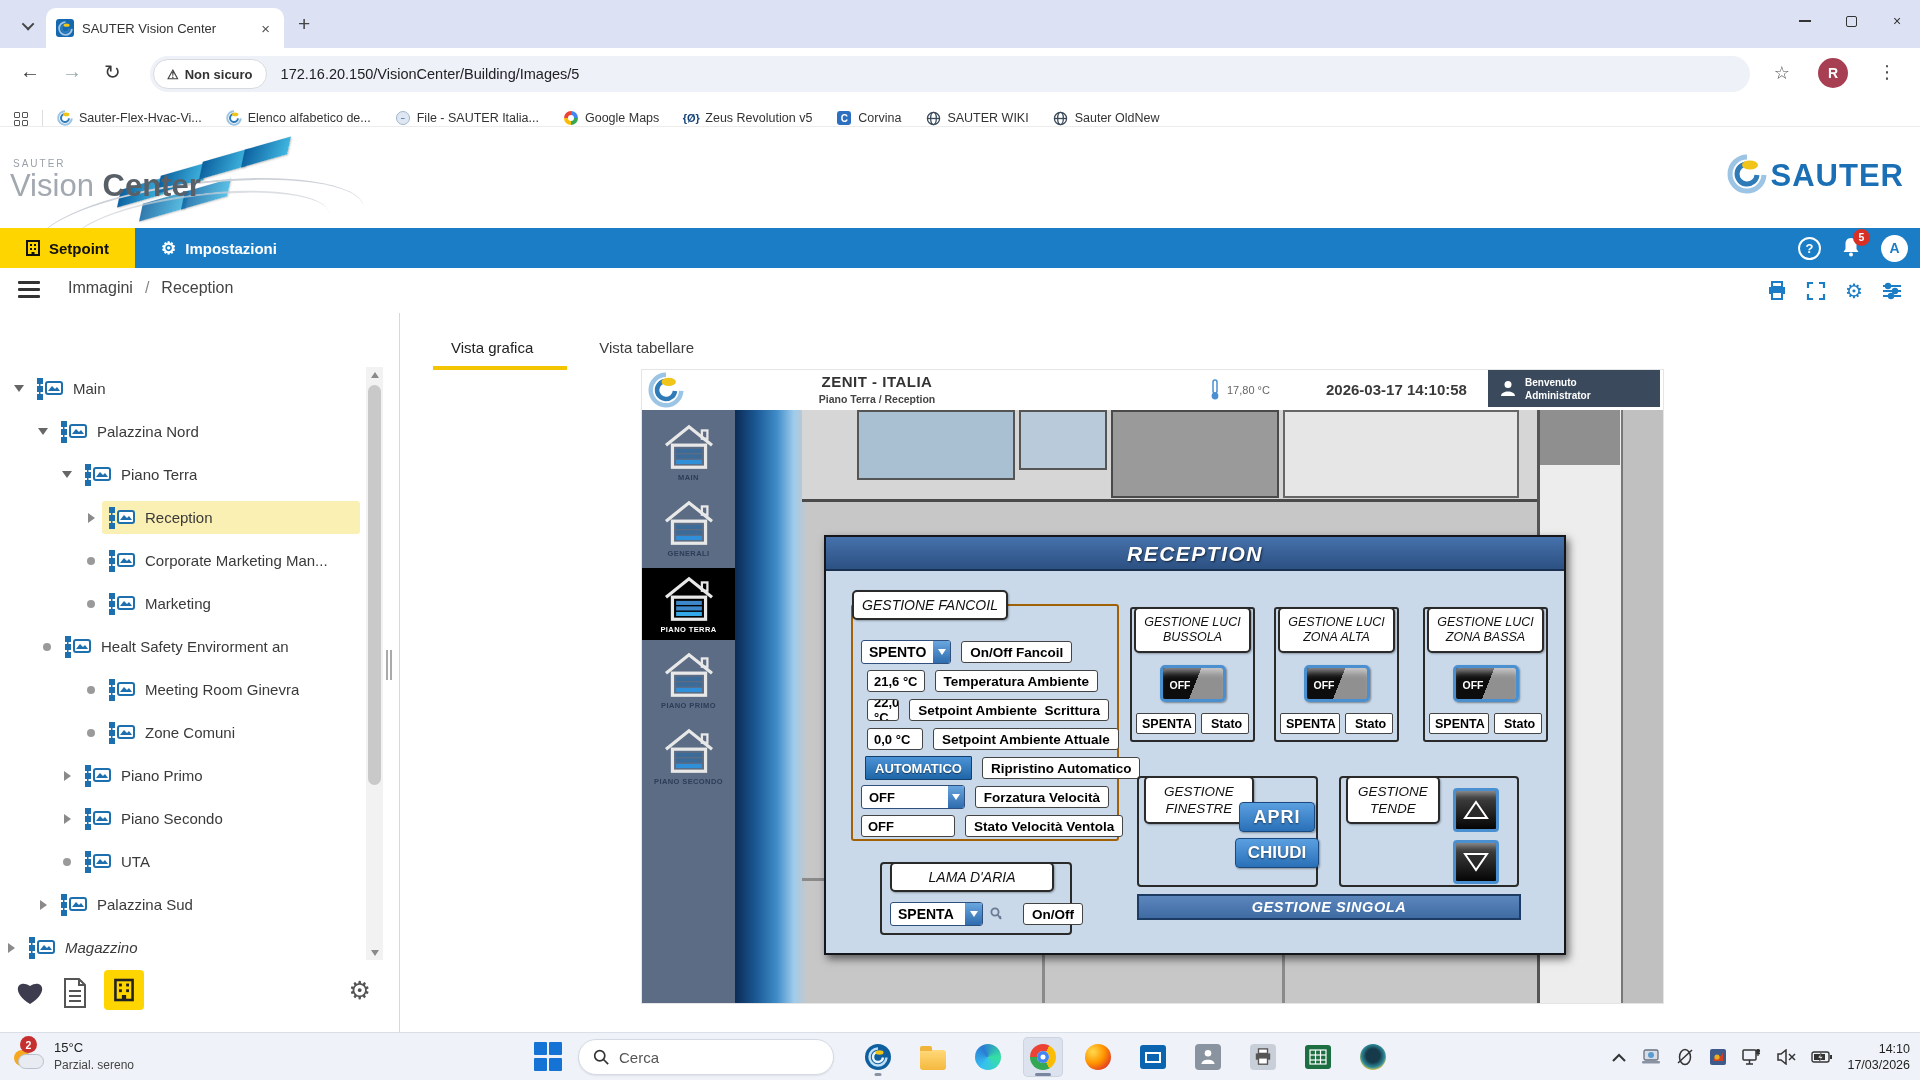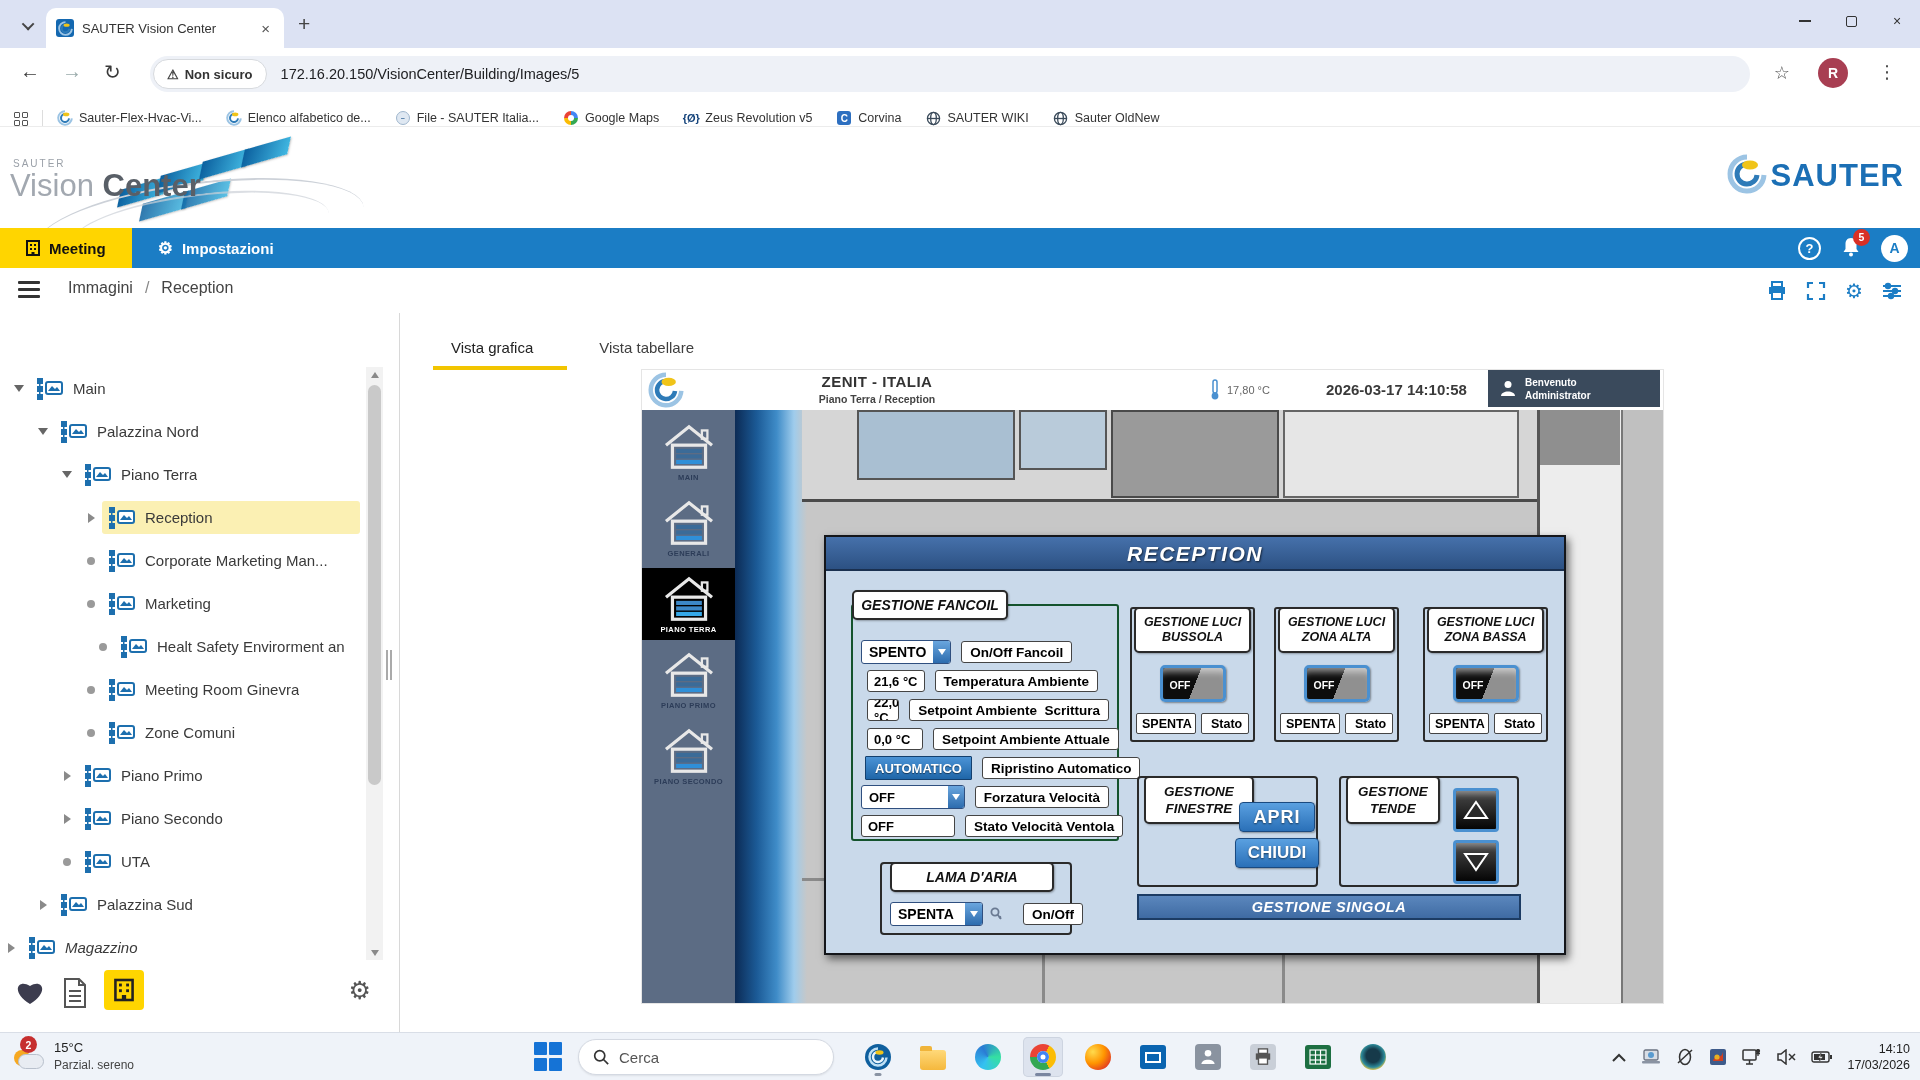--- a/index.html
+++ b/index.html
@@ -145,23 +145,23 @@
   .fp-corr{left:895px;top:0;width:86px;height:593px;background:#ededed;border-left:3px solid #555;border-right:2px solid #777;}
   .fp-corrdark{left:898px;top:0;width:80px;height:55px;background:#8f8f8f;}
   .fp-sliver{left:981px;top:0;width:40px;height:593px;background:#c0c0c0;}
   .fp-hline{left:160px;top:468px;width:735px;height:3px;background:#8a8a8a;}
   .fp-v1{left:400px;top:468px;width:3px;height:125px;background:#8a8a8a;}
   .fp-v2{left:640px;top:468px;width:3px;height:125px;background:#8a8a8a;}
 
   
   .panel{position:absolute;left:182px;top:125px;width:742px;height:420px;background:#c9d9ea;border:2px solid #14161a;box-shadow:3px 4px 8px rgba(0,0,0,.55);}
   .panel-title{height:34px;background:linear-gradient(180deg,#4671ab,#2c5183);border-bottom:2px solid #1a3050;color:#fff;font-weight:bold;font-style:italic;font-size:21px;letter-spacing:1.5px;text-align:center;line-height:33px;text-shadow:1px 1px 2px rgba(0,0,0,.6);}
-  .wbox{background:#fff;border:2px solid #2a2a2a;border-radius:5px;font-weight:bold;font-style:italic;color:#111;display:flex;align-items:center;justify-content:center;box-shadow:1px 1px 2px rgba(0,0,0,.3);text-align:center;}
+  .wbox{background:#fff;border:2px solid #2a2a2a;border-radius:5px;font-weight:normal;font-style:italic;color:#111;display:flex;align-items:center;justify-content:center;box-shadow:1px 1px 2px rgba(0,0,0,.3);text-align:center;}
   .fancoil-label{position:absolute;left:26px;top:53px;width:156px;height:30px;font-size:14px;z-index:2;}
-  .fancoil-group{position:absolute;left:25px;top:67px;width:268px;height:237px;border:2px solid #14532d;border-radius:3px;padding:34px 8px 0;display:flex;flex-direction:column;gap:5px;}
+  .fancoil-group{position:absolute;left:25px;top:67px;width:268px;height:237px;border:2px solid #a16207;border-radius:3px;padding:34px 8px 0;display:flex;flex-direction:column;gap:5px;}
   .frow{display:flex;align-items:center;gap:10px;height:24px;flex:none;}
   .frow:nth-child(2),.frow:nth-child(3),.frow:nth-child(4){margin-left:6px;}
   .frow:nth-child(5){margin-left:4px;}
   .fval{background:#fff;border:1px solid #444;border-radius:3px;height:22px;display:flex;align-items:center;padding:0 6px;font-weight:bold;font-size:13px;min-width:56px;}
   .fsel{display:flex;align-items:stretch;border:1px solid #2f4f7f;border-radius:3px;overflow:hidden;background:#fff;height:24px;cursor:pointer;}
   .fsel-txt{padding:0 7px;font-weight:bold;font-size:14px;display:flex;align-items:center;min-width:62px;}
   .frow:nth-child(6) .fsel-txt{min-width:86px;font-size:13px;}
   .frow:nth-child(7) .fval{min-width:94px;}
   .fsel-caret{width:17px;background:linear-gradient(180deg,#6aa6de,#2d6cae);display:flex;align-items:center;justify-content:center;}
   .caret-tri{width:0;height:0;border-left:4px solid transparent;border-right:4px solid transparent;border-top:6px solid #fff;}
@@ -382,21 +382,21 @@
   <div class="navbar">
     <div class="nav-item active">
       <svg width="14" height="16" viewBox="0 0 14 16">
           <rect x="1" y="1" width="12" height="14" fill="none" stroke="#111" stroke-width="2"></rect>
           <rect x="4" y="4" width="2" height="2" fill="#111"></rect>
           <rect x="8" y="4" width="2" height="2" fill="#111"></rect>
           <rect x="4" y="8" width="2" height="2" fill="#111"></rect>
           <rect x="8" y="8" width="2" height="2" fill="#111"></rect>
           <rect x="5.5" y="12" width="3" height="4" fill="#111"></rect>
         </svg>
-      <span>Meeting</span>
+      <span>Setpoint</span>
     </div>
     <div class="nav-item">
       <span class="nav-gear">⚙</span>
       <span>Impostazioni</span>
     </div>
     <div class="nav-right">
       <span class="help-icon">?</span>
       <span class="bell-wrap">
         <svg width="20" height="21" viewBox="0 0 20 21">
             <path d="M10 2 C6 2 4.5 5 4.5 8 L4.5 13 L2.5 16 L17.5 16 L15.5 13 L15.5 8 C15.5 5 14 2 10 2 Z" fill="#fff"></path>
@@ -538,21 +538,21 @@
     <rect x="1" y="1" width="6" height="6" fill="#1d6fae"></rect>
     <rect x="1" y="9" width="6" height="6" fill="#1d6fae"></rect>
     <rect x="1" y="17" width="6" height="6" fill="#1d6fae"></rect>
     <rect x="3" y="3" width="1.5" height="18" fill="#1d6fae"></rect>
     <rect x="10" y="5" width="16" height="12" rx="2" fill="#fff" stroke="#1d6fae" stroke-width="2"></rect>
     <path d="M12 14 L16 9 L19 12 L21 10 L24 14 Z" fill="#1d6fae"></path>
   </svg>
             <span class="tlab tlabel">Marketing</span>
           </span>
         </div>
-        <div class="trow" style="padding-left: 92px;">
+        <div class="trow" style="padding-left: 36px;">
           <span class="marker">
             <span class="tdot"></span>
           </span>
           <span class="node">
             <svg width="27" height="23" viewBox="0 0 27 23">
     <rect x="1" y="1" width="6" height="6" fill="#1d6fae"></rect>
     <rect x="1" y="9" width="6" height="6" fill="#1d6fae"></rect>
     <rect x="1" y="17" width="6" height="6" fill="#1d6fae"></rect>
     <rect x="3" y="3" width="1.5" height="18" fill="#1d6fae"></rect>
     <rect x="10" y="5" width="16" height="12" rx="2" fill="#fff" stroke="#1d6fae" stroke-width="2"></rect>

